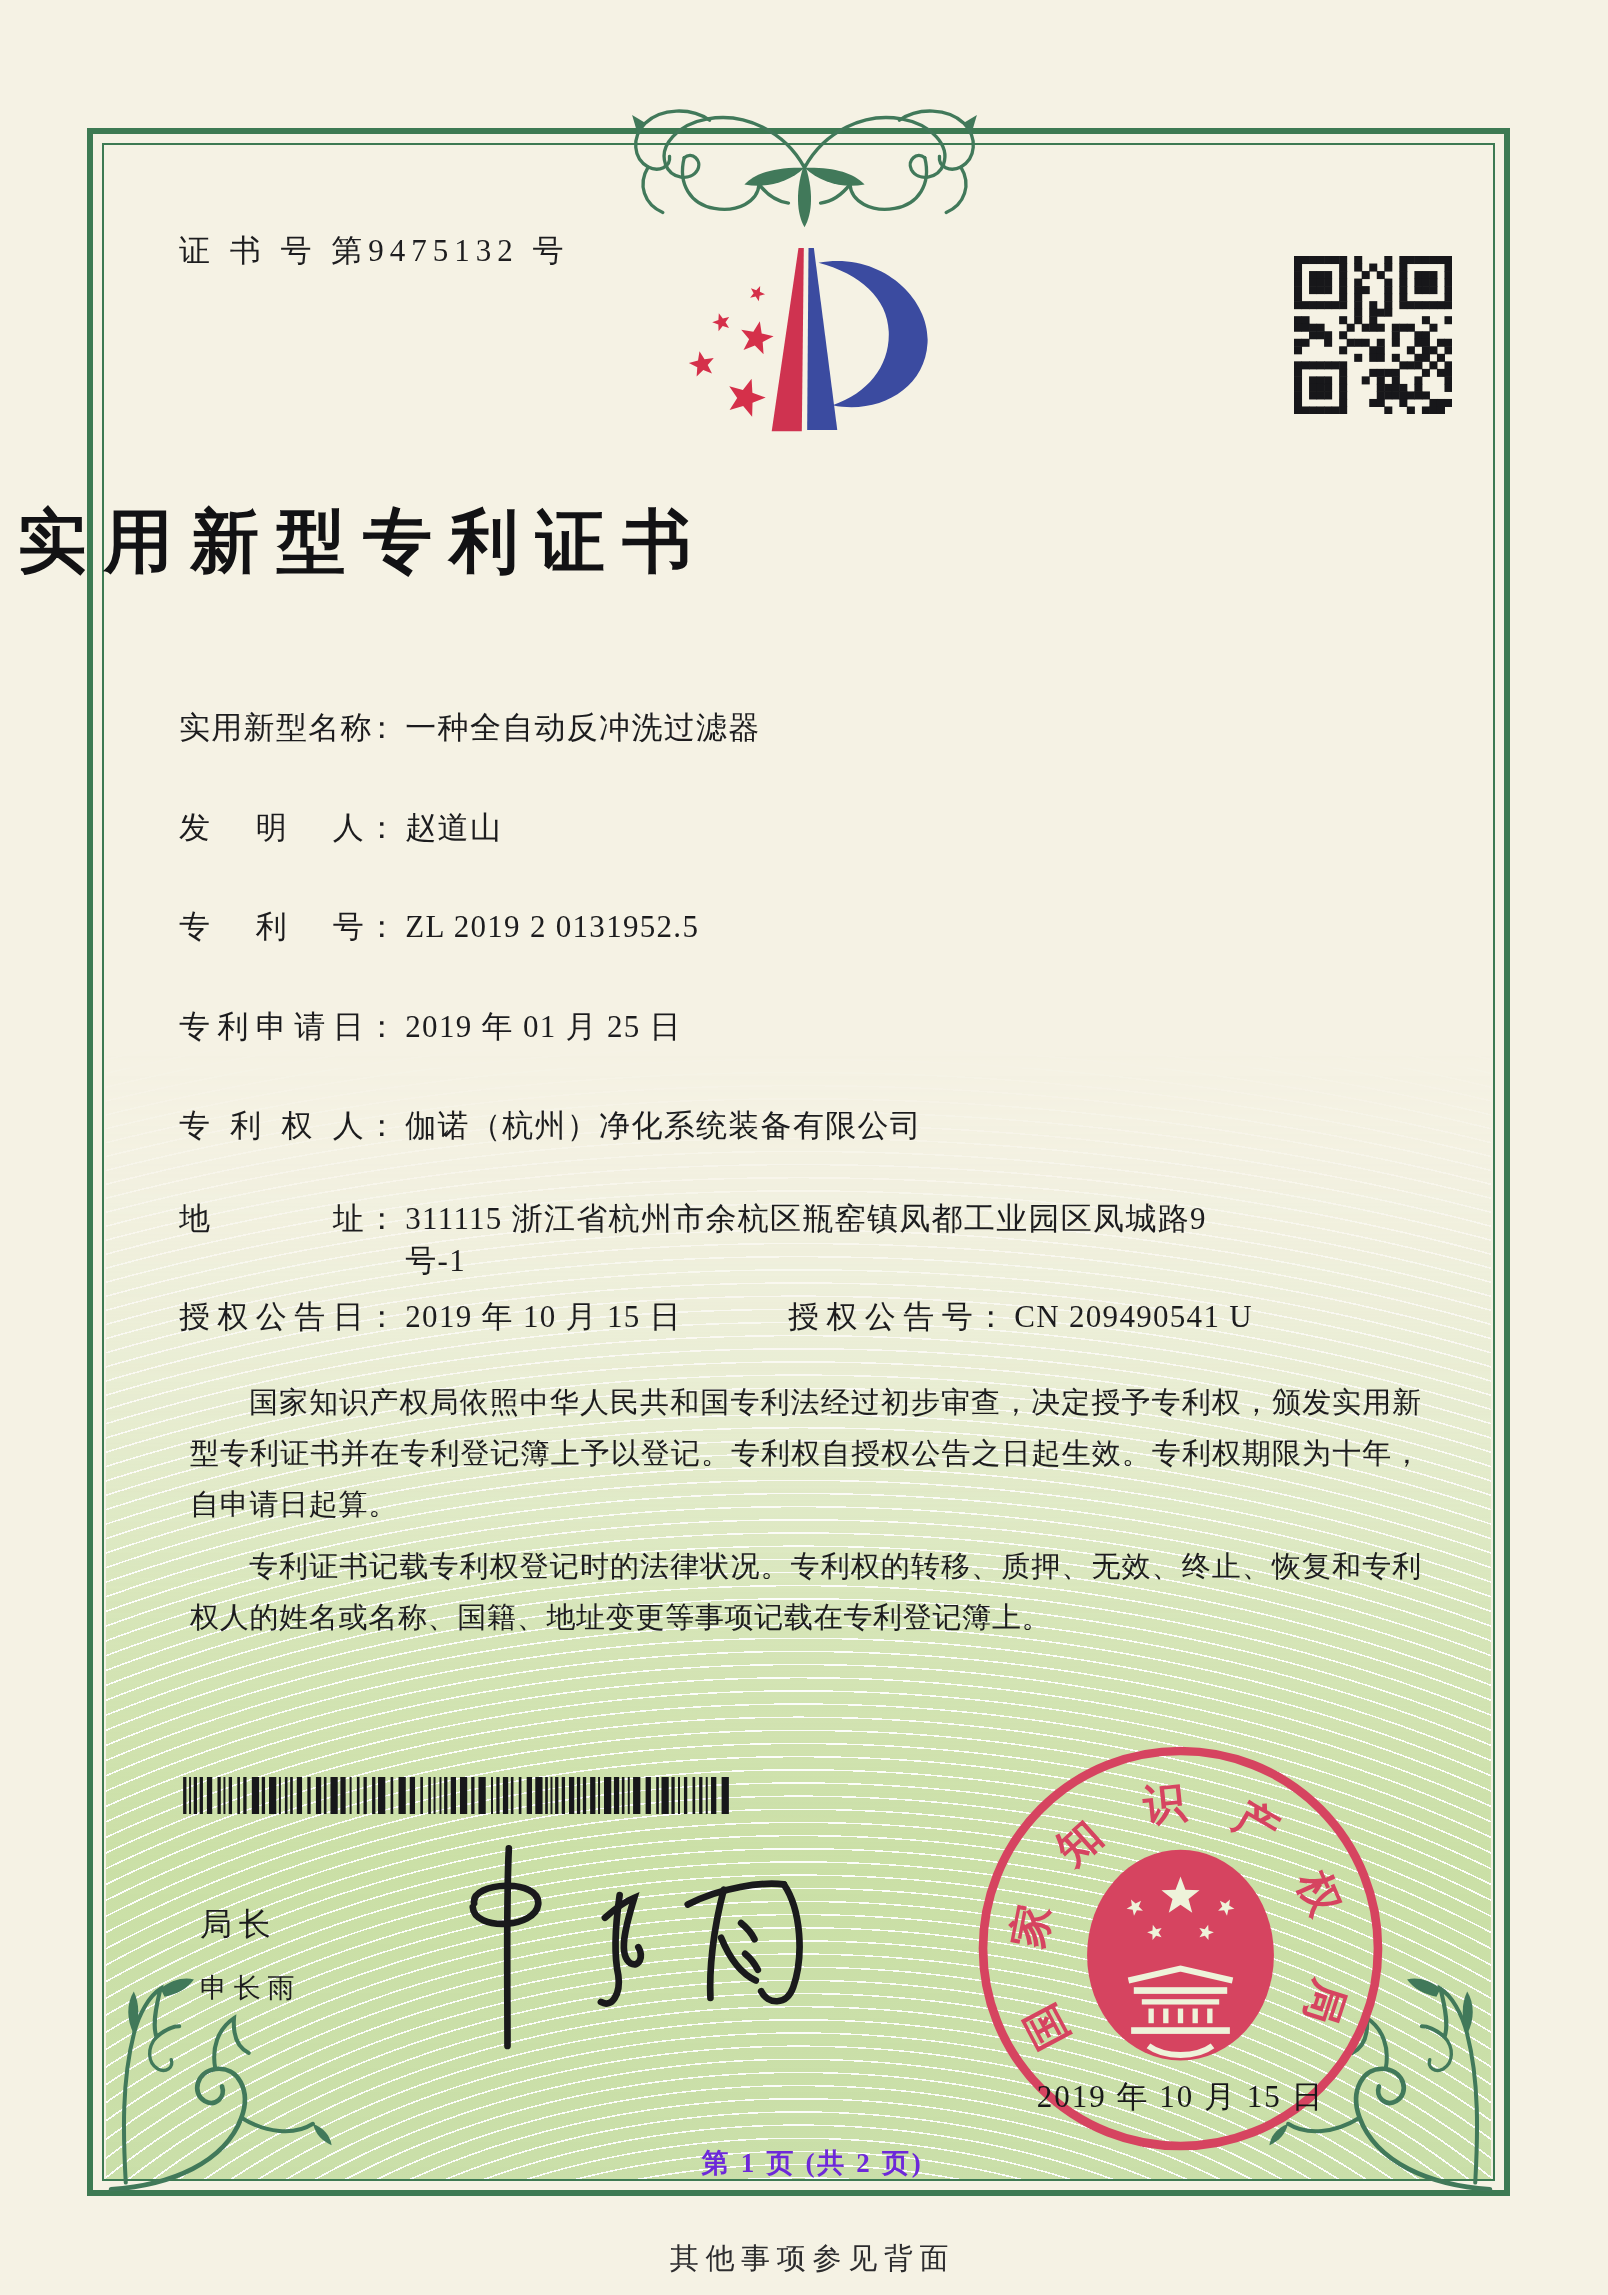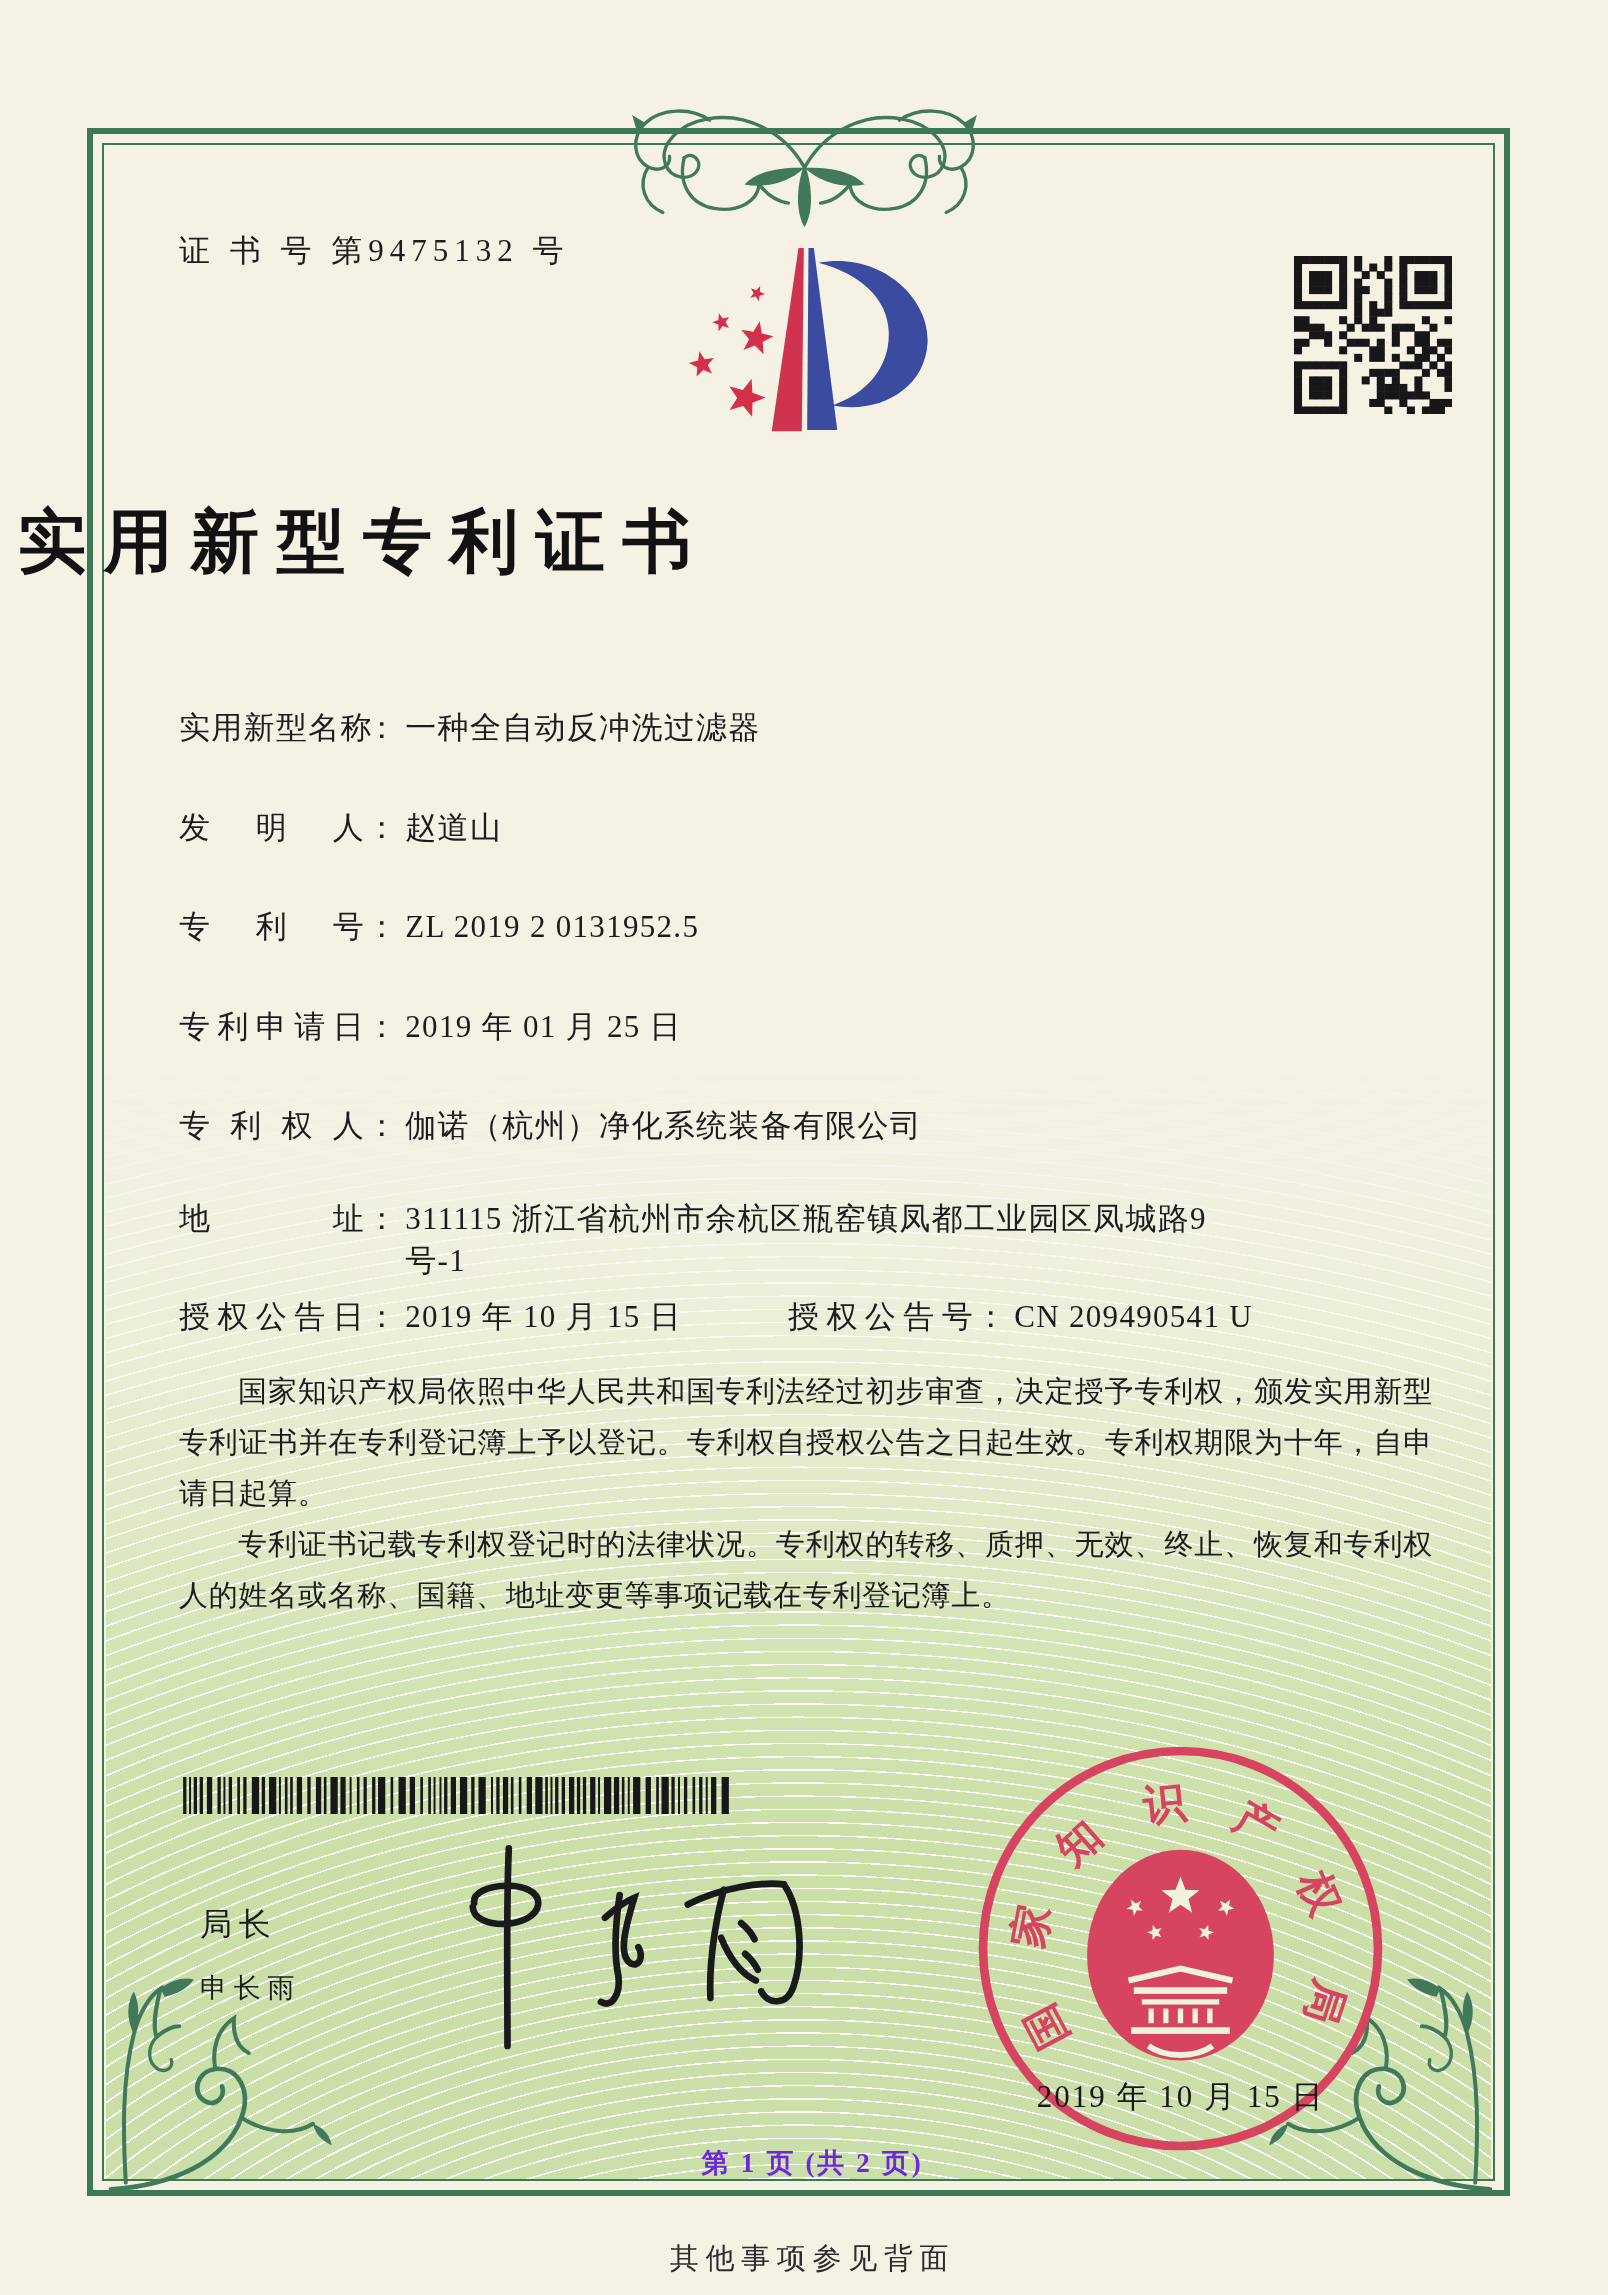--- a/index.html
+++ b/index.html
@@ -21,21 +21,21 @@
   .certno{position:absolute;left:179px;top:230px;font-size:31px;letter-spacing:6px;z-index:2;color:#1d1d1f;}
   .title{position:absolute;left:0;right:0;top:496px;font-size:69px;font-weight:bold;
          letter-spacing:17.4px;text-indent:17.4px;color:#121214;z-index:2;}
   .row{position:absolute;left:179px;font-size:31px;letter-spacing:1.3px;z-index:2;white-space:nowrap;}
   .flabel{display:inline-block;width:186px;text-align:justify;text-align-last:justify;vertical-align:top;}
   .colon{margin:0 6.7px 0 1.3px;}
   .addr-val{display:inline-block;white-space:normal;width:882px;vertical-align:top;}
   .grant-right{position:absolute;left:609px;top:0;white-space:nowrap;}
   .paras{position:absolute;left:179px;top:1366px;width:1254px;font-size:29px;line-height:51px;
          text-align:justify;z-index:2;letter-spacing:0.7px;}
-  .paras p{margin:0;text-indent:59px;}
+  .paras p{margin:11px;text-indent:59px;}
   .signer-title{position:absolute;left:200px;top:1903px;font-size:32px;letter-spacing:6.7px;z-index:3;}
   .signer-name{position:absolute;left:200px;top:1970px;font-size:27px;letter-spacing:6.7px;z-index:3;}
   .seal-date{position:absolute;left:967px;top:2076px;width:427px;text-align:center;
              font-size:31px;letter-spacing:2px;color:#18181a;z-index:4;}
   .page-number{position:absolute;left:0;right:0;top:2145px;text-align:center;font-size:27px;
                letter-spacing:2.7px;color:#6d28d9;z-index:2;font-weight:bold;}
   .back-note{position:absolute;left:0;right:0;top:2239px;text-align:center;font-size:29px;
              letter-spacing:6.7px;color:#2c2c2e;z-index:2;}
   svg{display:block;}
   .abs{position:absolute;}

